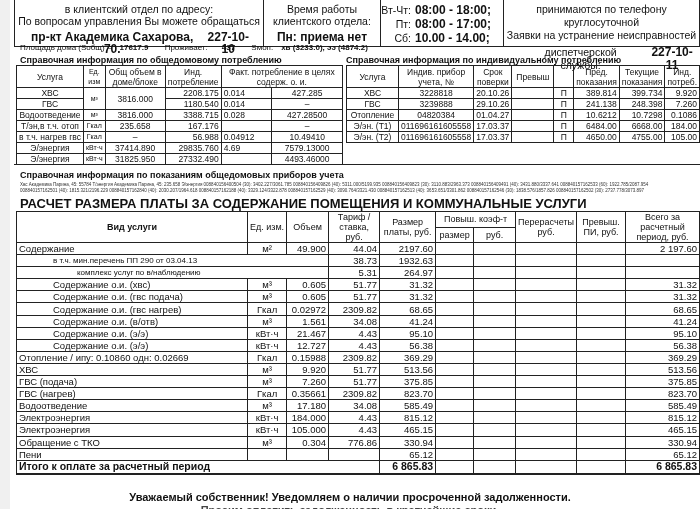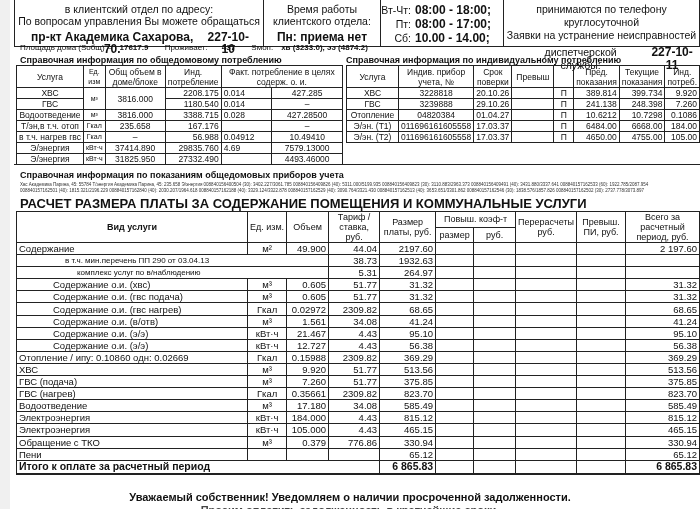--- a/index.html
+++ b/index.html
@@ -37,21 +37,21 @@
 
   .meters { position: absolute; left: 20px; top: 182px; width: 680px; font-size: 4.5px; line-height: 6px; color: #333; white-space: nowrap; overflow: hidden; }
 
   .bigtitle { position: absolute; left: 20px; top: 196px; font-size: 13px; font-weight: bold; white-space: nowrap; }
 
   table.main { position: absolute; left: 16px; top: 211px; width: 684px; border-collapse: collapse; font-size: 9.5px; }
   table.main td, table.main th { border: 1px solid #222; height: 12.1px; line-height: 11px; padding: 0 2px; white-space: nowrap; font-weight: normal; }
   table.main th { text-align: center; font-size: 9px; line-height: 10px; }
   table.main th.bold { font-weight: bold; }
   table.main .ind { padding-left: 36px; }
-  table.main .sub { padding-left: 48px; font-size: 8px; }
+  table.main .sub { padding-left: 36px; font-size: 8px; }
   table.main .sub2 { padding-left: 60px; font-size: 8px; }
   table.main tr.total td { font-weight: bold; font-size: 10.5px; height: 14px; border-bottom: 2px solid #222; }
 
   .notice { position: absolute; left: 0; width: 700px; top: 491px; text-align: center; font-size: 11px; font-weight: bold; }
   .notice2 { position: absolute; left: 0; width: 700px; top: 504px; text-align: center; font-size: 11px; font-weight: bold; color: #444; }
 </style>
 </head>
 <body>
 
 <div class="page">
@@ -459,21 +459,21 @@
           <td class="r">465.15</td>
           <td></td>
           <td></td>
           <td></td>
           <td></td>
           <td class="r">465.15</td>
         </tr>
         <tr>
           <td>Обращение с ТКО</td>
           <td class="c">м³</td>
-          <td class="r">0.379</td>
+          <td class="r">0.304</td>
           <td class="r">776.86</td>
           <td class="r">330.94</td>
           <td></td>
           <td></td>
           <td></td>
           <td></td>
           <td class="r">330.94</td>
         </tr>
         <tr>
           <td>Пени</td>

